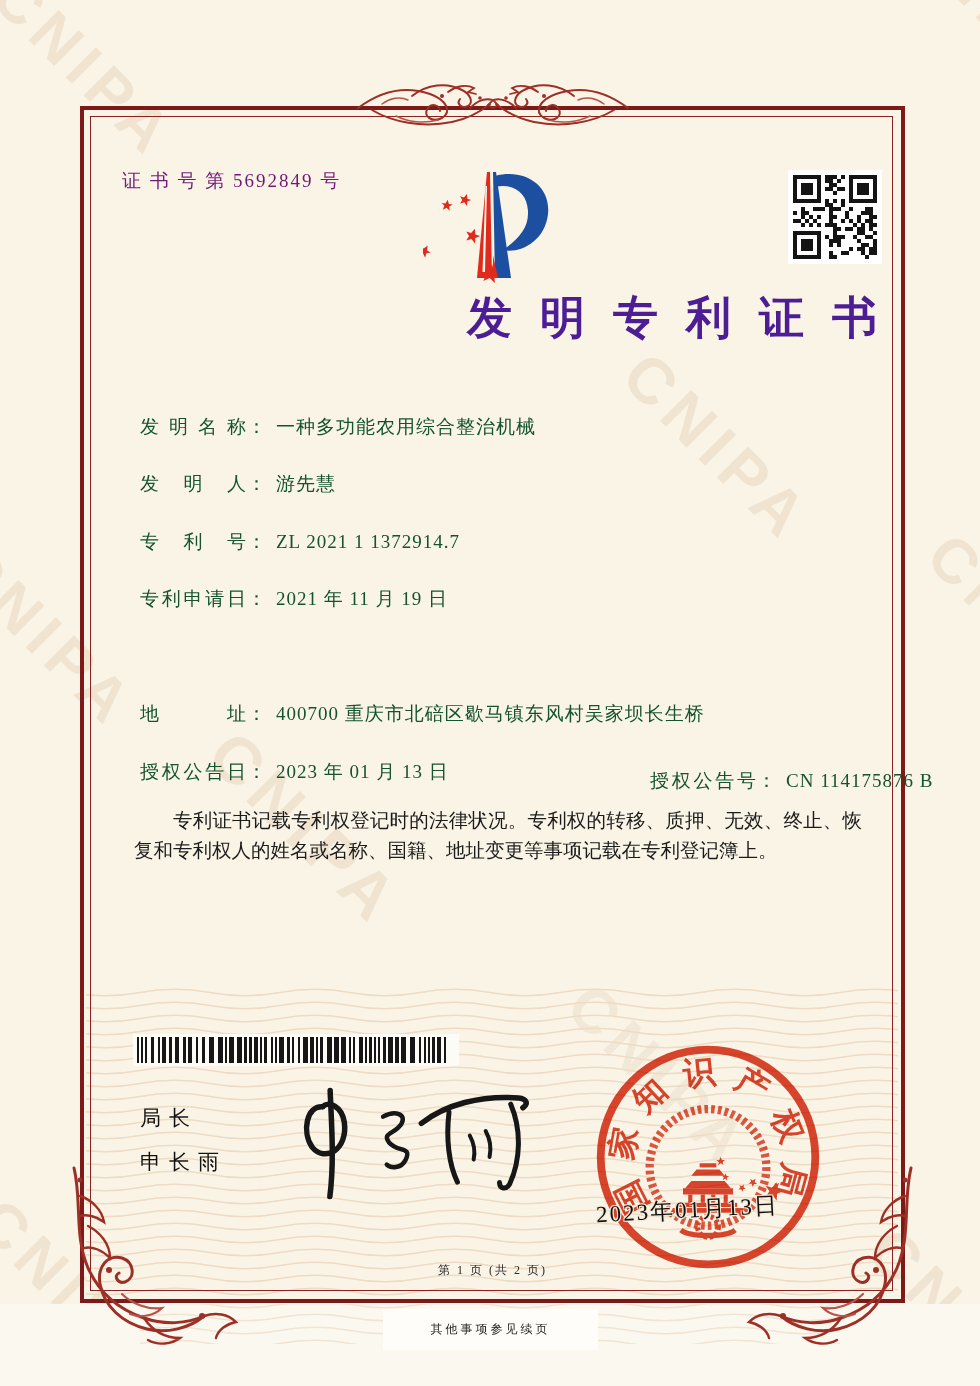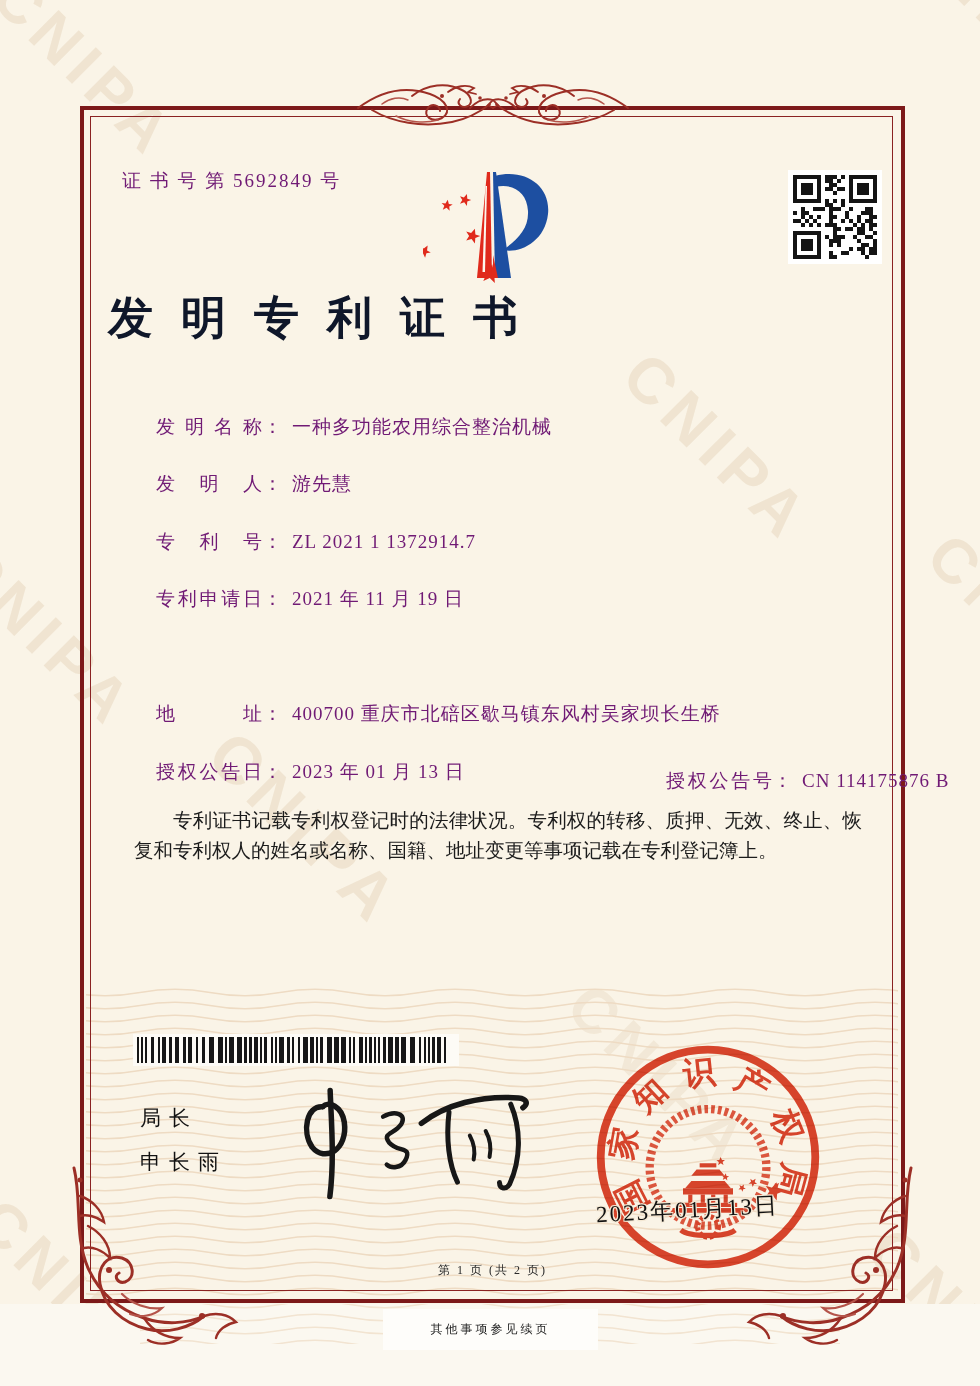--- a/index.html
+++ b/index.html
@@ -5,23 +5,23 @@
   html,body{margin:0;padding:0;}
   body{font-family:"Liberation Serif","DejaVu Serif",serif;}
   .page{position:relative;width:980px;height:1386px;background:#faf4e7;overflow:hidden;}
   .abs{position:absolute;}
   .wm{position:absolute;font-family:"Liberation Sans","DejaVu Sans",sans-serif;font-weight:700;
       color:rgba(203,175,132,0.22);letter-spacing:8px;white-space:nowrap;transform:rotate(45deg);
       pointer-events:none;}
   .border-outer{position:absolute;left:80px;top:106px;width:817px;height:1189px;border:4px solid #7c1919;}
   .border-inner{position:absolute;left:90px;top:116px;width:801px;height:1173px;border:1.5px solid #8a2222;}
   .cert-no{position:absolute;left:122px;top:168px;font-size:19px;letter-spacing:2px;color:#701a75;}
-  .title{position:absolute;left:80px;top:288px;width:825px;text-align:left;font-size:45px;font-weight:700;
-         letter-spacing:28px;text-indent:28px;color:#0f172a;}
-  .frow{position:absolute;left:140px;font-size:19px;color:#701a75;white-space:nowrap;margin-left:16px;}
+  .title{position:absolute;left:80px;top:288px;width:825px;text-align:right;font-size:45px;font-weight:700;
+         letter-spacing:28px;text-indent:28px;color:#4c1d95;}
+  .frow{position:absolute;left:140px;font-size:19px;color:#14532d;white-space:nowrap;}
   .flabel{display:inline-block;width:106px;text-align:justify;text-align-last:justify;vertical-align:bottom;}
   .colon{display:inline-block;margin:0 10px 0 1px;}
   .fvalue{letter-spacing:1px;}
   .grant2{position:absolute;left:510px;top:9px;}
   .bodytext{position:absolute;left:134px;top:806px;width:728px;font-size:19.5px;color:#1c1c1c;}
   .bodytext p{margin:0;text-indent:2em;text-align:justify;line-height:30px;}
   .officer{position:absolute;left:140px;font-family:"Liberation Sans","DejaVu Sans",sans-serif;
            font-size:21px;letter-spacing:8px;color:#121212;font-weight:500;}
   .pagenum{position:absolute;left:80px;top:1262px;width:825px;text-align:center;font-size:12px;color:#2a2a2a;letter-spacing:2px;}
   .bottom-strip{position:absolute;left:0;top:1304px;width:980px;height:82px;background:#fbf8f0;}

